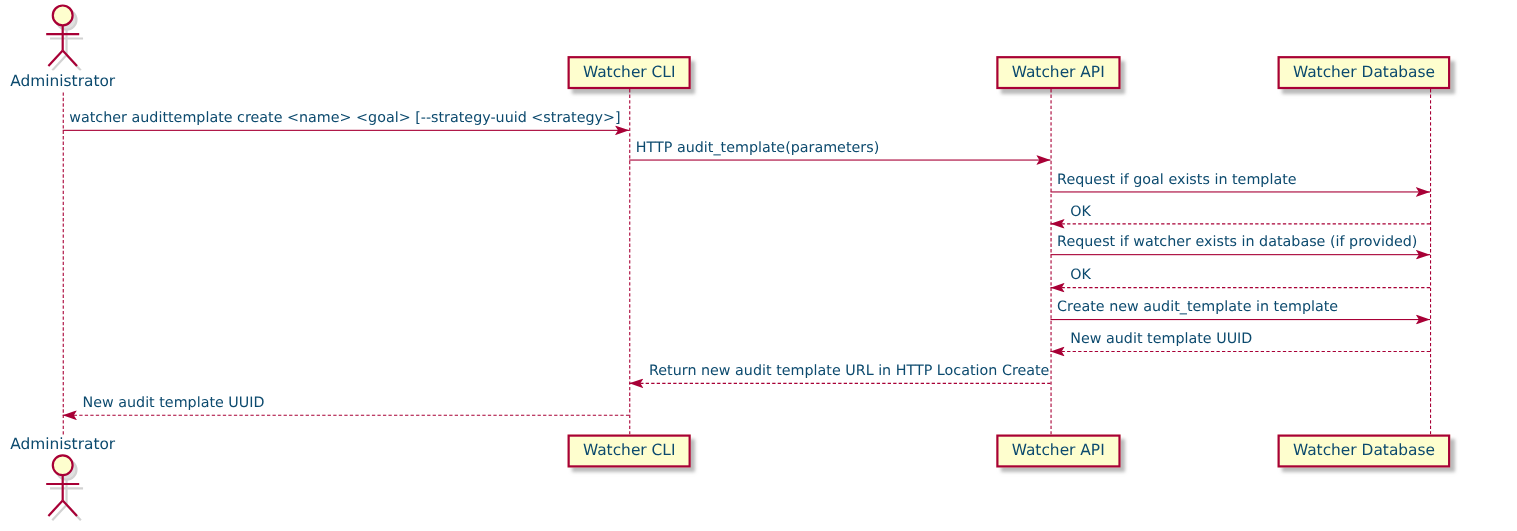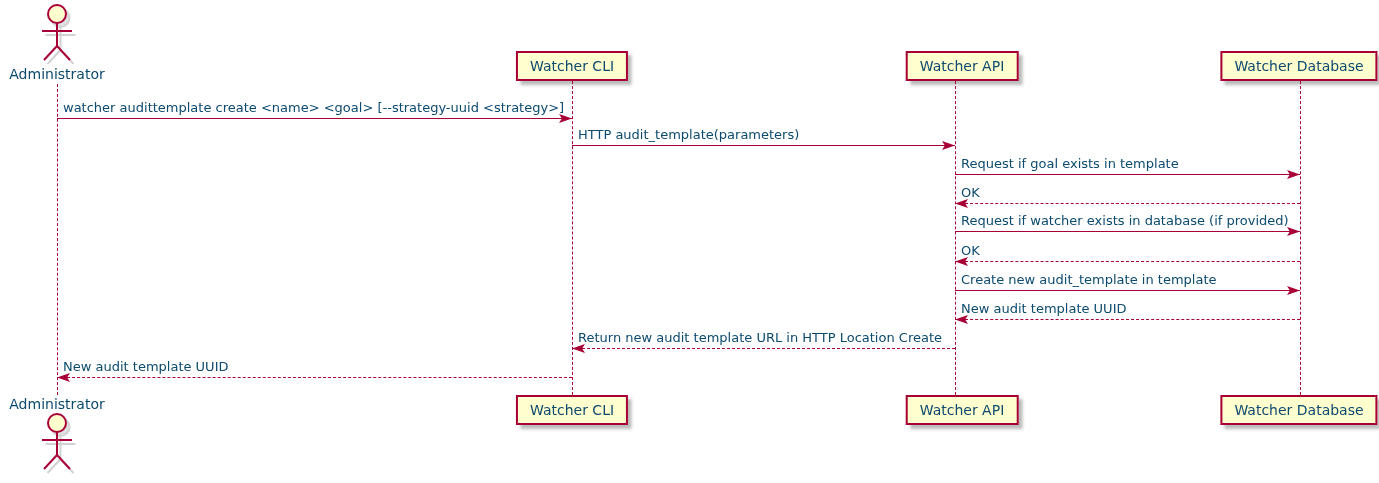--- a/index.html
+++ b/index.html
@@ -25,21 +25,21 @@
     line-height:26px;
     height:30px;
     padding:0 12px;
     white-space:nowrap;
     text-align:left;
   }
   .pbox.top { top:51px; }
   .pbox.bottom { top:395px; }
   .px-cli { left:572px; }
   .px-api { left:942px;margin-left:20px; }
-  .px-db  { left:1299px; }
+  .px-db  { left:1240px; }
 
   
   .actor-label {
     position:absolute;
     left:57px;
     transform:translateX(-50%);
     font-size:14px;
     white-space:nowrap;
   }
   .actor-label.top { top:66px; }
@@ -68,21 +68,21 @@
   }
   .msg.dashed .line { border-top-style:dashed; }
   .msg .label {
     position:absolute;
     bottom:3px;
     left:6px;
     font-size:13px;
     white-space:nowrap;
     margin-top:12px;
   }
-  .msg.dashed .label { left:6px; }
+  .msg.dashed .label { left:18px; }
   .arrow {
     position:absolute;
     top:-4px;
     width:13px; height:9px;
     background:#A80036;
   }
   .arrow.right {
     right:0;
     clip-path:polygon(0 0, 100% 50%, 0 100%, 22% 50%);
   }

